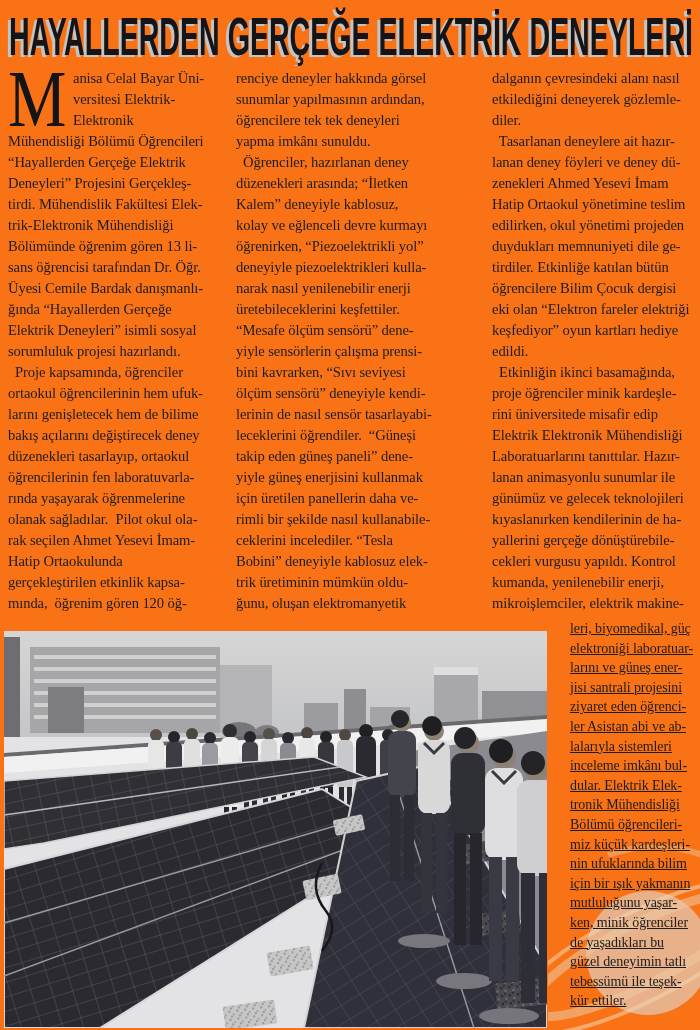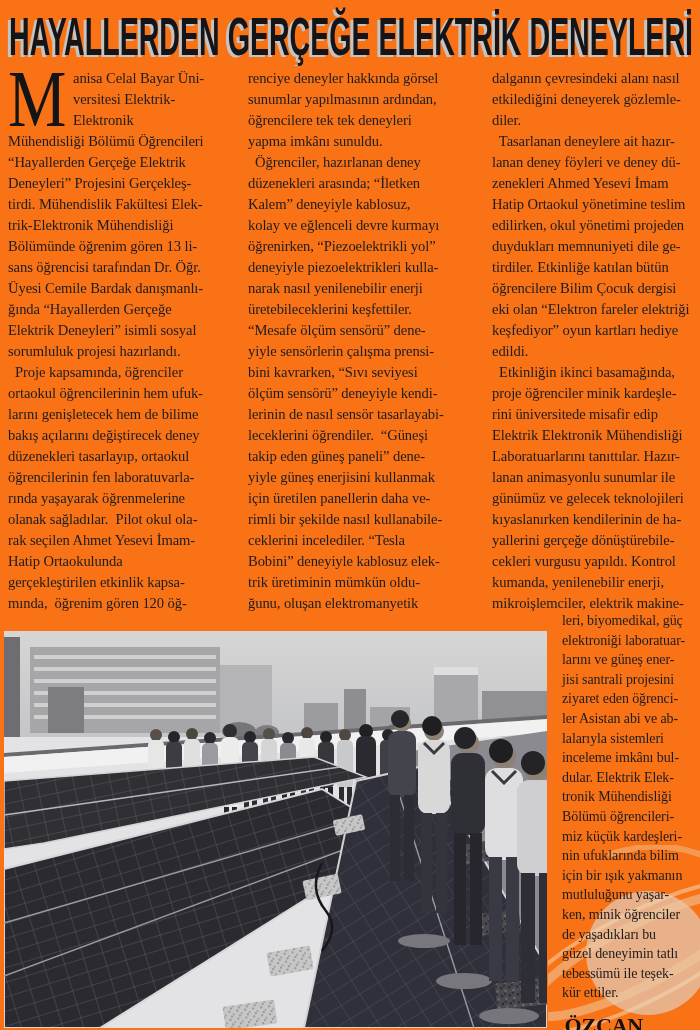--- a/index.html
+++ b/index.html
@@ -8,25 +8,25 @@
   #page{position:relative;width:700px;height:1030px;background:#f97316;}
 
   
   #headline-svg{position:absolute;left:0;top:4px;}
 
   
   .col{position:absolute;top:68px;z-index:3;}
   .col pre{margin:0;font:14.6px/21px "Liberation Serif","DejaVu Serif",serif;
            color:#1c1c1e;white-space:pre;letter-spacing:-0.1px;}
   #col1{left:8px;width:228px;}
-  #col2{left:248px;width:228px;}
+  #col2{left:236px;width:228px;}
   #col3{left:468px;width:228px;margin-left:24px;}
   #col3-narrow{position:absolute;left:552px;top:601px;width:146px;z-index:3;}
-  #col3-narrow pre{margin:10px;font:14px/19.6px "Liberation Serif","DejaVu Serif",serif;
-                   color:#1c1c1e;white-space:pre;letter-spacing:-0.1px;}
+  #col3-narrow pre{margin:18px;font:14px/19.6px "Liberation Serif","DejaVu Serif",serif;
+                   color:#1c1c1e;white-space:pre;letter-spacing:-0.1px;text-decoration:underline;}
   .dropcap{float:left;font-family:"Liberation Serif",serif;font-weight:400;
            font-size:80px;line-height:58px;height:60px;margin:2px 5px 0 0;
            color:#141416;transform:scaleX(.82);transform-origin:left top;
            display:inline-block;width:60px;}
   .byline{margin-top:3px;font-weight:bold;font-size:22px;color:#111;
           letter-spacing:-0.2px;display:flex;align-items:center;gap:2px;}
   .byline .sq{display:inline-block;width:13px;height:13px;background:#111;}
 
   
   #photo{position:absolute;left:4px;top:631px;width:543px;height:397px;z-index:2;}

